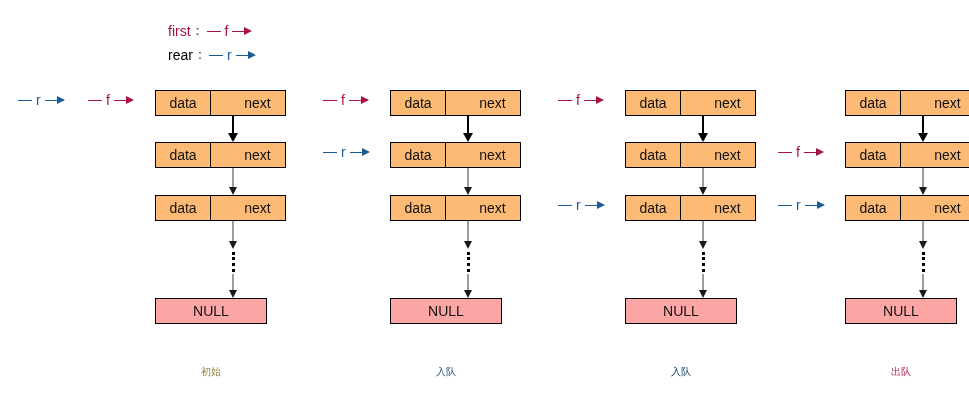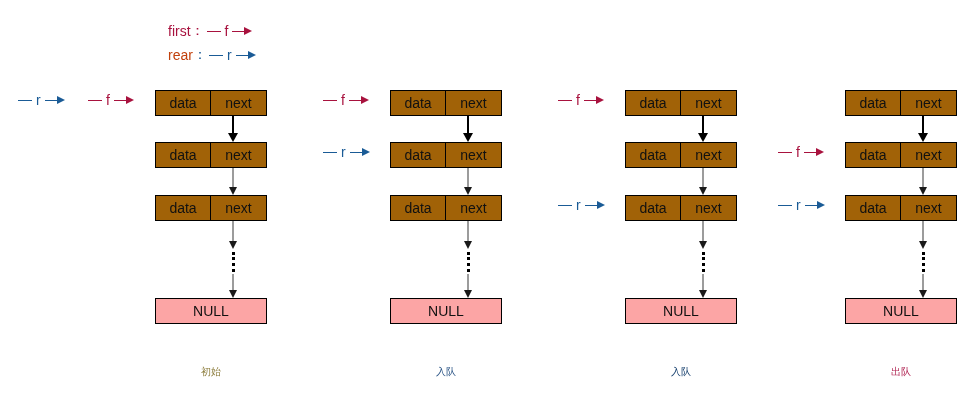--- a/index.html
+++ b/index.html
@@ -25,22 +25,23 @@
     display:inline-block;width:0;height:0;margin-left:-1px;
     border-left:8px solid currentColor;
     border-top:4.5px solid transparent;
     border-bottom:4.5px solid transparent;
   }
   .ptr-abs{position:absolute;}
 
   
   .node{
     position:absolute;display:flex;
-    border:1.5px solid #000;background:#a16207;
+    border:1.5px solid #000;background:#fdba74;
     box-sizing:border-box;
+    gap:19px;
   }
   .node .cell{
     display:flex;align-items:center;justify-content:center;
     font-size:14px;color:#111;box-sizing:border-box;
   }
   .node .cell.data{width:55px;border-right:1.5px solid #000;}
   .node .cell.next{width:55px;}
   .nullbox{
     position:absolute;display:flex;align-items:center;justify-content:center;
     border:1.5px solid #000;background:#fca5a5;box-sizing:border-box;
@@ -75,21 +76,21 @@
     <span class="legend-colon" style="color:#a8123e;">：</span>
     <span class="ptr" style="color:#a8123e;">
       <i class="tail"></i>
         <span class="nm">f</span>
         <i class="shaft"></i>
         <i class="head"></i>
     </span>
   </div>
 
   <div class="legend-row" style="left:168px;top:46px;">
-    <span class="legend-key" style="color:#c2410c;">rear</span>
+    <span class="legend-key" style="color:#000000;">rear</span>
     <span class="legend-colon" style="color:#1a5b96;">：</span>
     <span class="ptr" style="color:#1a5b96;">
       <i class="tail"></i>
         <span class="nm">r</span>
         <i class="shaft"></i>
         <i class="head"></i>
     </span>
   </div>
 
   <div class="ptr ptr-abs" style="left:18px;top:93px;color:#1a5b96;">

